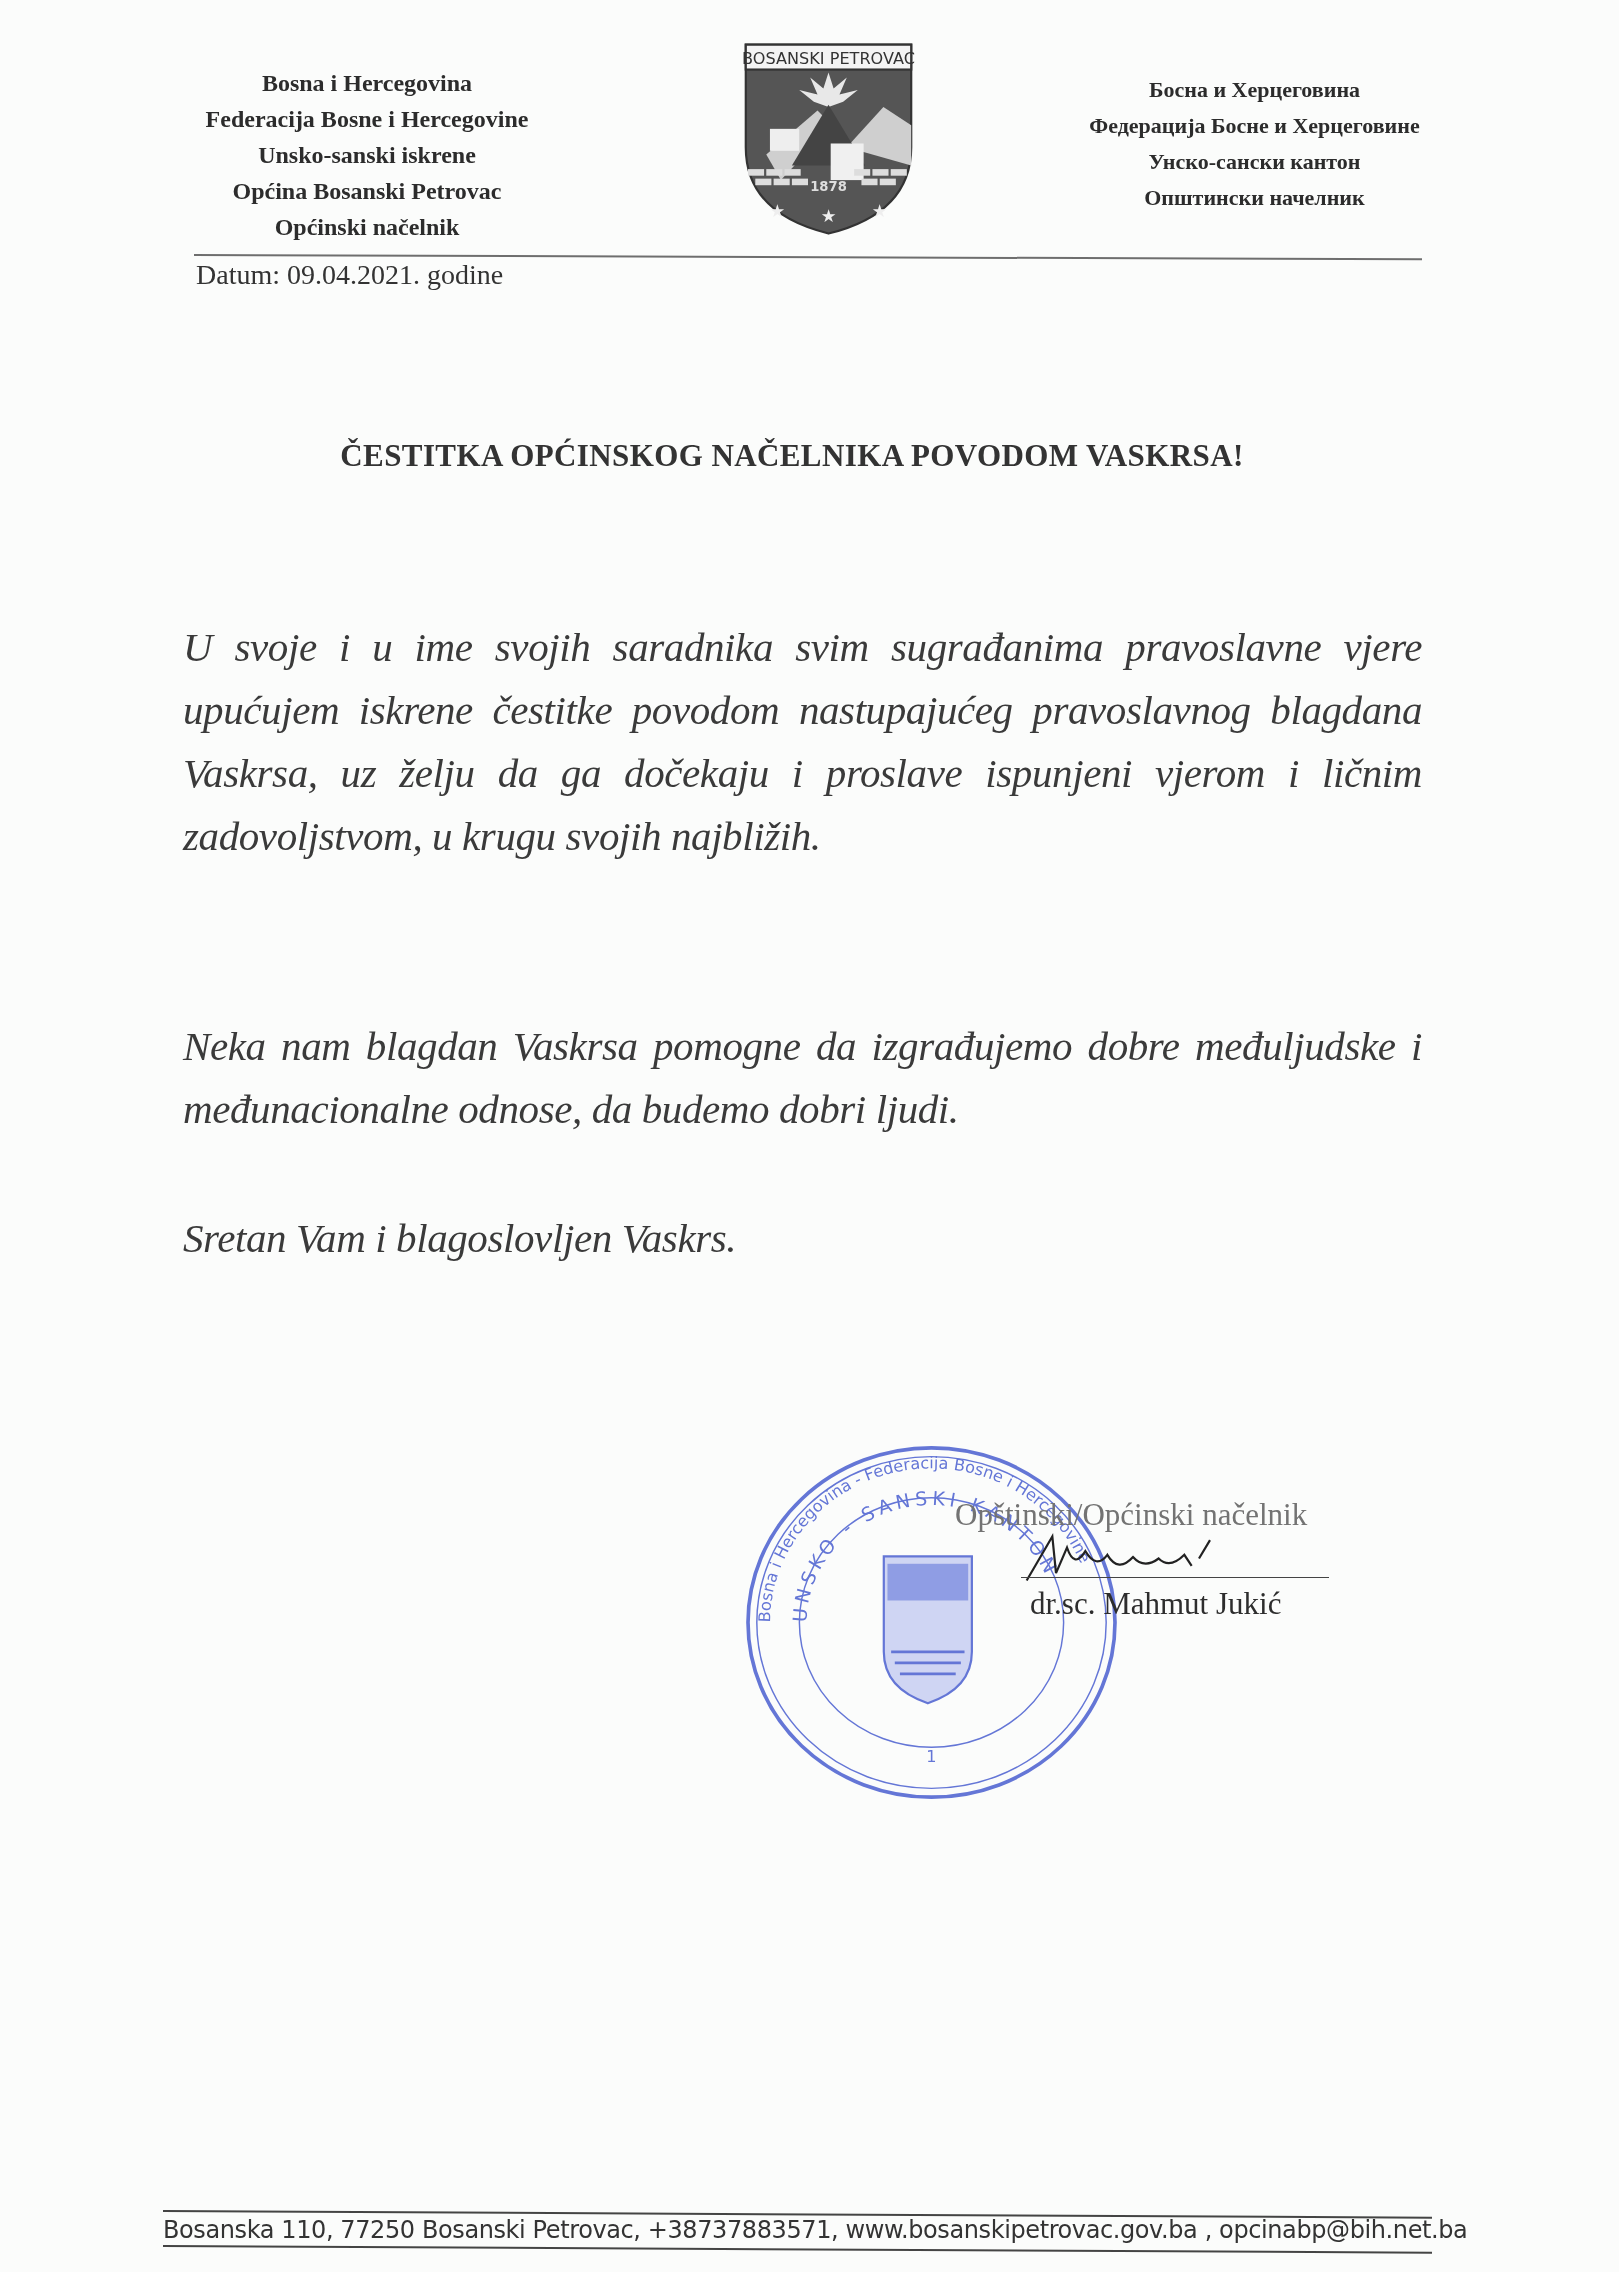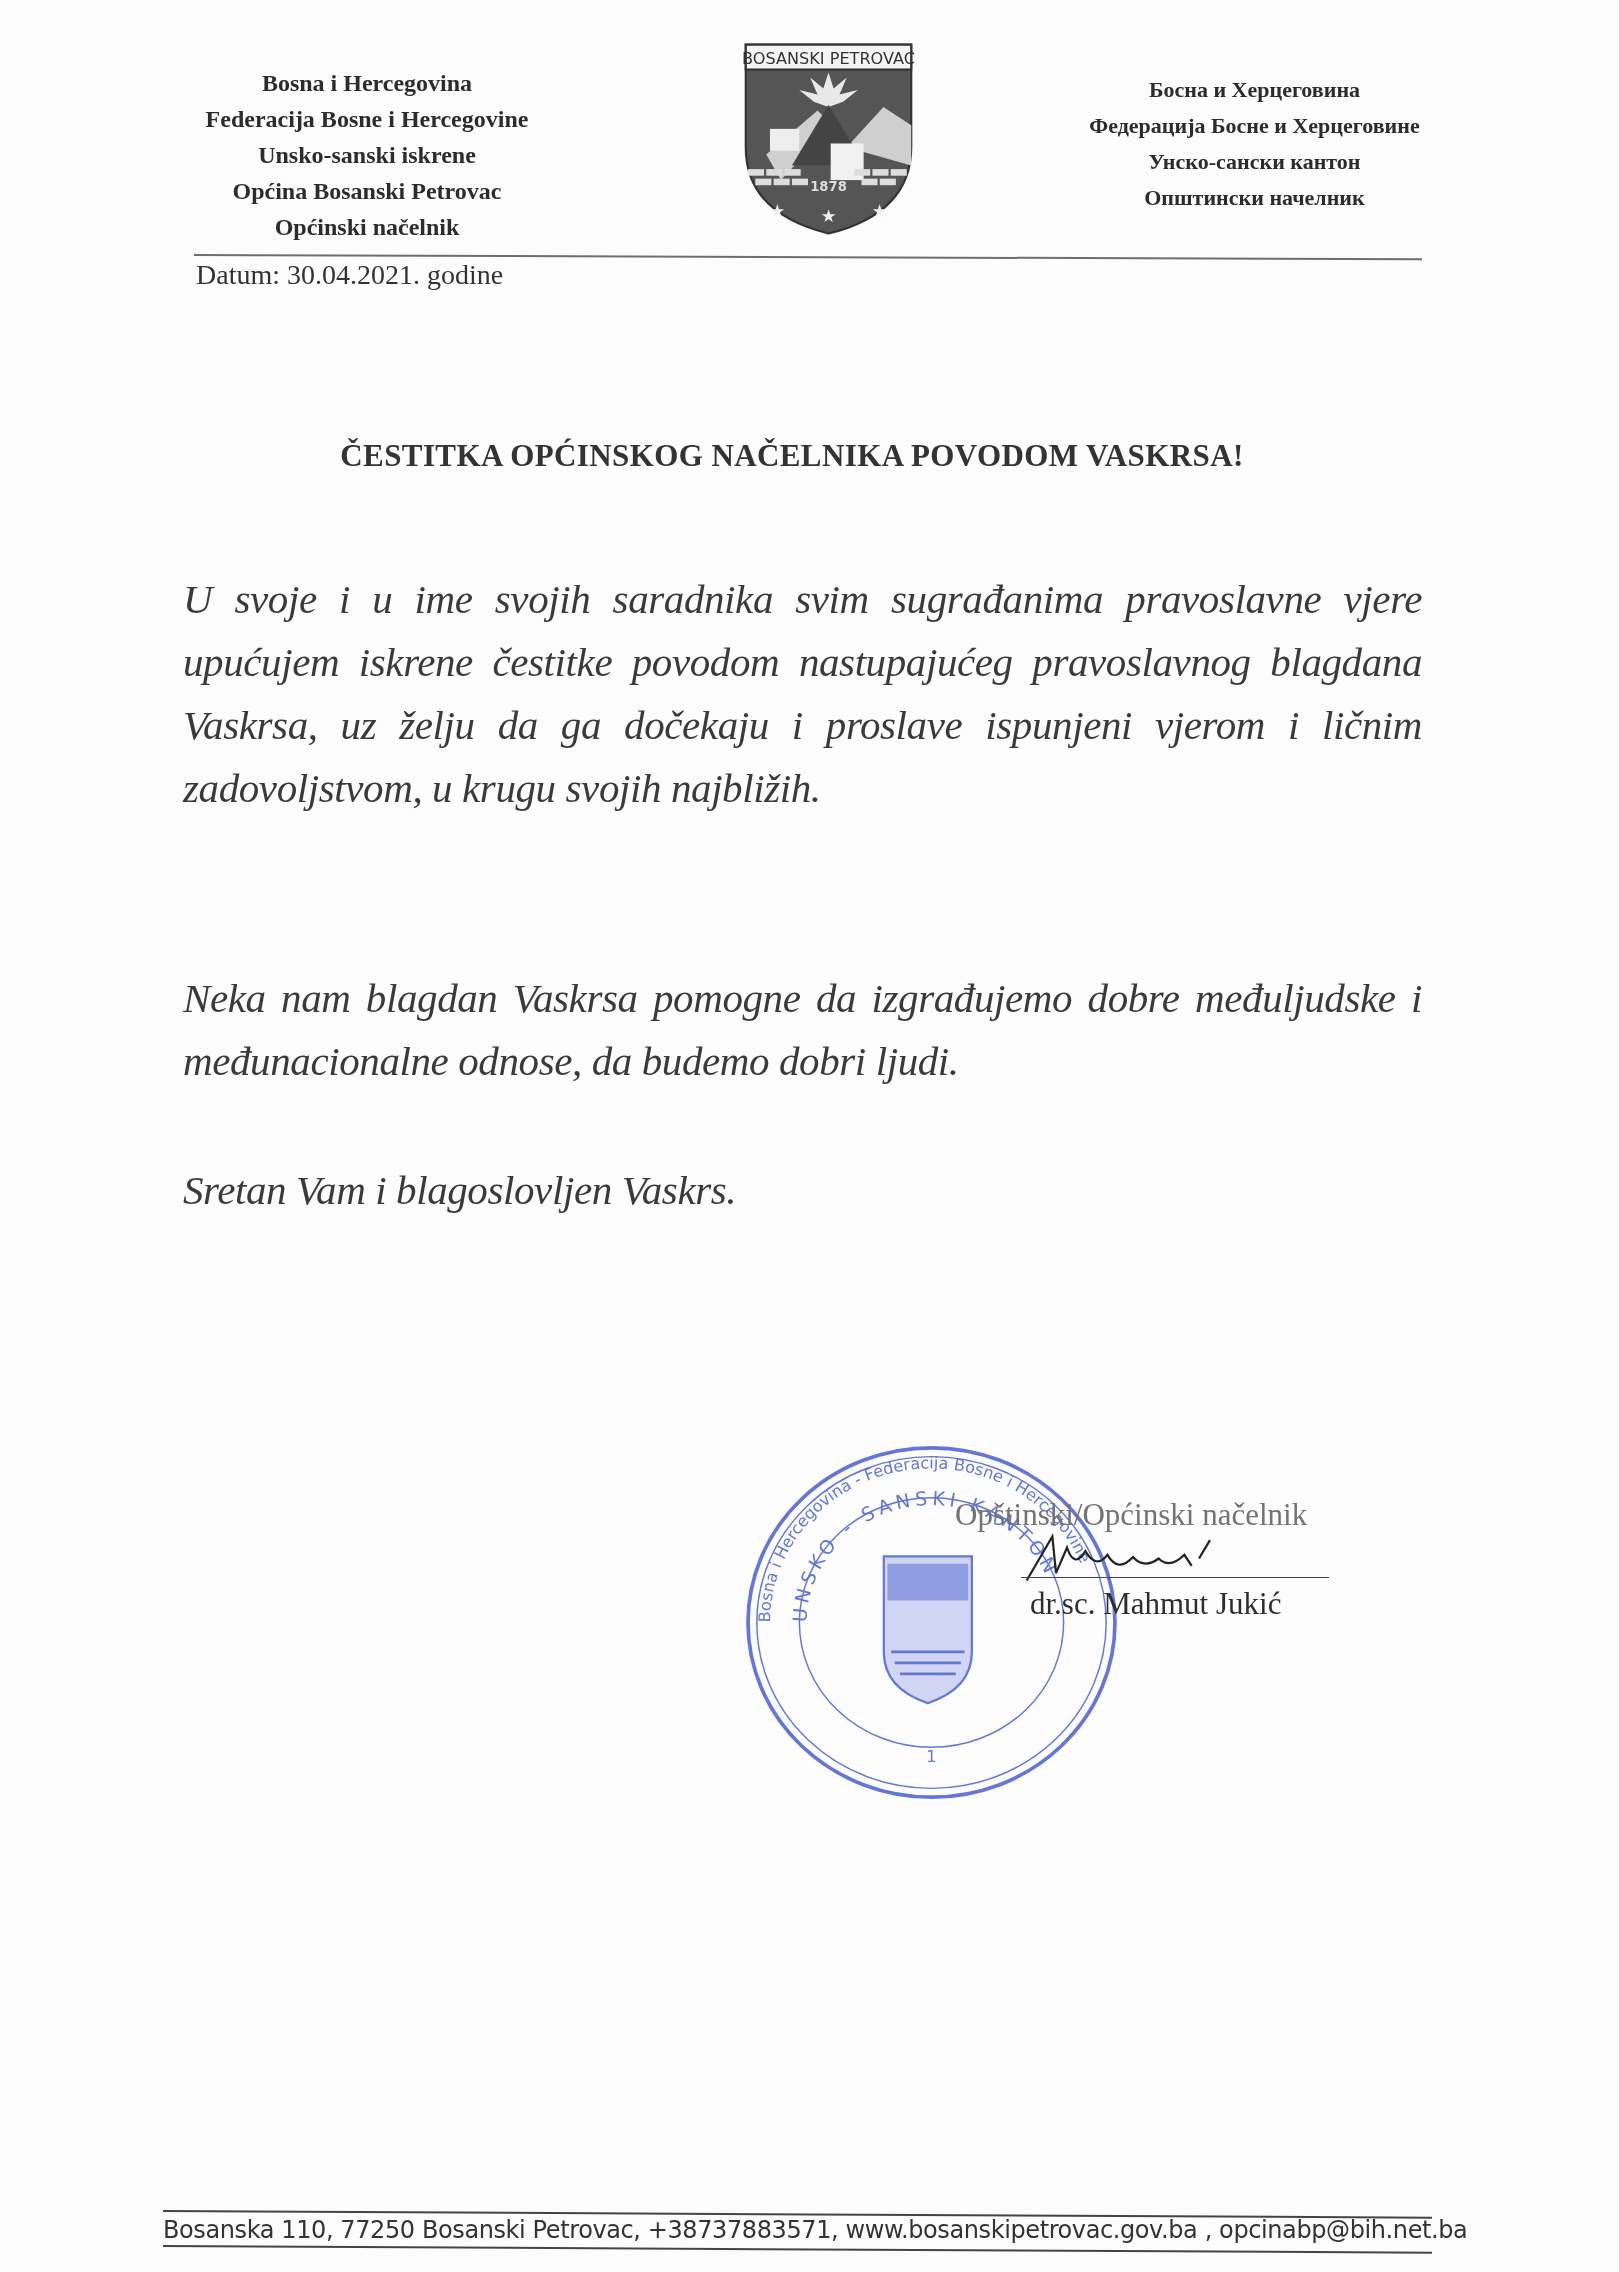--- a/index.html
+++ b/index.html
@@ -22,21 +22,21 @@
     border-top: 2.2px solid #6e6e6e; transform: rotate(0.2deg); transform-origin: left;
   }
   #date { position: absolute; left: 196px; top: 259px; font-size: 28px; color: #333; }
   #title {
     position: absolute; left: 220px; top: 438px; width: 1144px; text-align: center;
     font-weight: bold; font-size: 31px; color: #333; letter-spacing: 0.4px;
   }
   .para {
     position: absolute; left: 183px; width: 1239px;
     font-style: italic; font-size: 41px; line-height: 63px; color: #3a3a3a;
-    text-align: justify; letter-spacing: -0.4px;
+    text-align: justify; letter-spacing: -0.4px; margin-top: 48px;
   }
   #p1 { top: 568px; }
   #p2 { top: 967px; }
   #p3 { top: 1159px; }
   #stamp { position: absolute; left: 737px; top: 1439px; width: 389px; height: 367px; opacity: 0.85; }
   #sig-title { position: absolute; left: 955px; top: 1497px; font-size: 31px; color: #737373; }
   #sig-scribble { position: absolute; left: 1012px; top: 1529px; width: 242px; height: 59px; }
   #sig-line { position: absolute; left: 1021px; top: 1577px; width: 308px; border-top: 1.5px solid #444; }
   #sig-name { position: absolute; left: 1030px; top: 1586px; font-size: 31px; color: #2d2d2d; }
   .foot-rule { position: absolute; left: 163px; width: 1269px; border-top: 2.2px solid #444; }
@@ -92,21 +92,21 @@
 </div>
 
 <div id="hdr-right" class="hdr-block">
   <div>Босна и Херцеговина</div>
   <div>Федерација Босне и Херцеговине</div>
   <div>Унско-сански кантон</div>
   <div>Општински начелник</div>
 </div>
 
 <div id="hdr-rule"></div>
-<div id="date">Datum: 30.04.2021. godine</div>
+<div id="date">Datum: 09.04.2021. godine</div>
 
 <div id="title">ČESTITKA OPĆINSKOG NAČELNIKA POVODOM VASKRSA!</div>
 
 <div id="p1" class="para">U svoje i u ime svojih saradnika svim sugrađanima pravoslavne vjere upućujem iskrene čestitke povodom nastupajućeg pravoslavnog blagdana Vaskrsa, uz želju da ga dočekaju i proslave ispunjeni vjerom i ličnim zadovoljstvom, u krugu svojih najbližih.</div>
 <div id="p2" class="para">Neka nam blagdan Vaskrsa pomogne da izgrađujemo dobre međuljudske i međunacionalne odnose, da budemo dobri ljudi.</div>
 <div id="p3" class="para">Sretan Vam i blagoslovljen Vaskrs.</div>
 
 <div id="stamp">
   <svg viewBox="0 0 530 500" width="389" height="367">
     <g fill="none" stroke="#4a5fd0">

